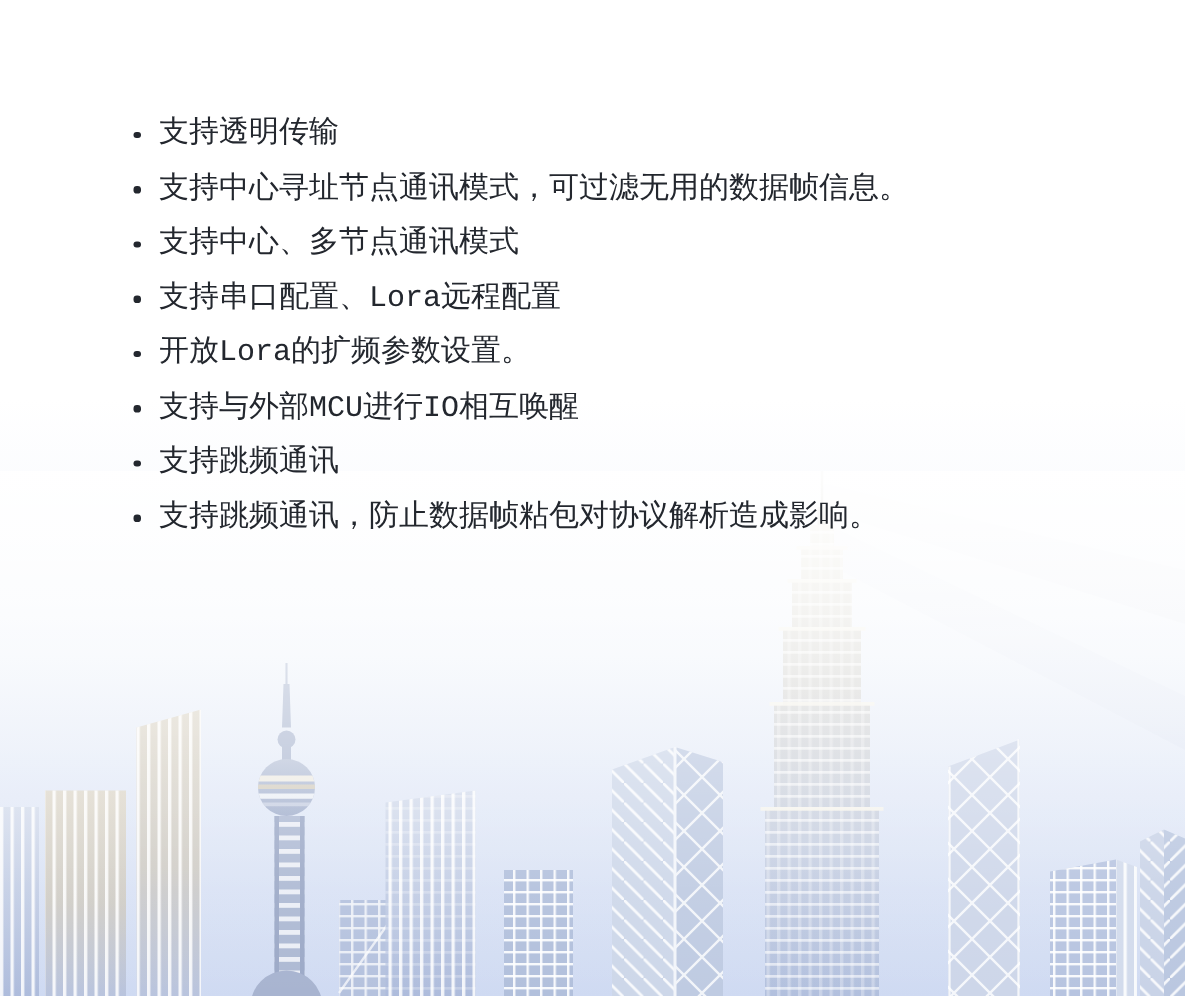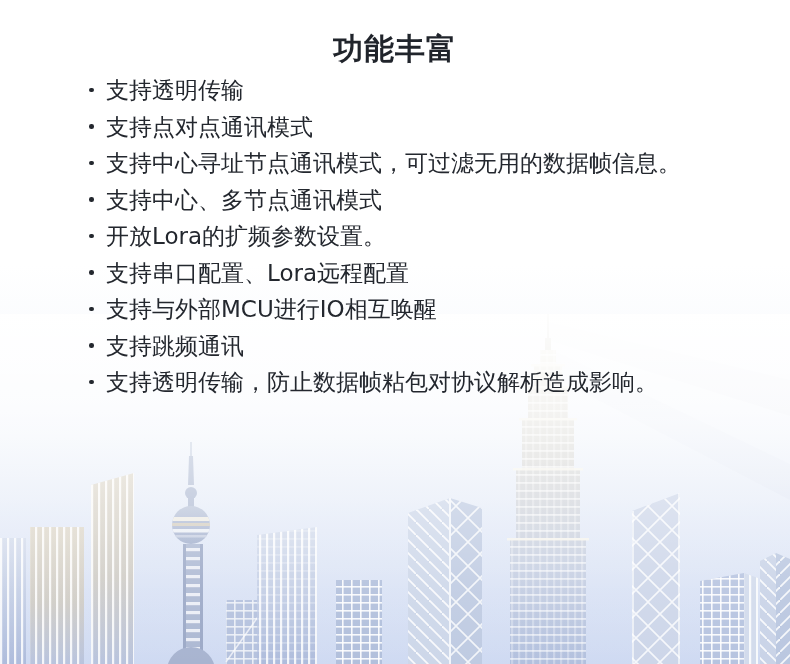--- a/index.html
+++ b/index.html
@@ -24,89 +24,85 @@
     z-index:3;
   }
   ul.features{
     position:absolute;left:89px;top:72px;
     margin:0;padding:0;list-style:none;z-index:2;
   }
   ul.features li{
     position:relative;
     height:36.5px;line-height:36.5px;
     padding-left:17px;
-    font-size:23px;
+    font-size:20px;
     color:var(--text-color,#23272e);
     white-space:nowrap;
+    font-family:Liberation Mono, monospace;
   }
   .dot{
     position:absolute;left:0;top:50%;margin-top:-2.5px;
     width:4.5px;height:4.5px;border-radius:50%;
     background:var(--text-color,#23272e);
     display:block;
   }
   .skyline{
     position:absolute;left:0;bottom:0;z-index:1;
     pointer-events:none;
   }
 </style>
 </head>
 <body>
 
 <div class="page">
 
-  <h1 class="title">功能丰富</h1>
 
   <ul class="features">
 
       <li>
         <span class="dot"></span>
         <span>支持透明传输</span>
       </li>
 
-      <li>
-        <span class="dot"></span>
-        <span>支持点对点通讯模式</span>
-      </li>
 
       <li>
         <span class="dot"></span>
         <span>支持中心寻址节点通讯模式，可过滤无用的数据帧信息。</span>
       </li>
 
       <li>
         <span class="dot"></span>
         <span>支持中心、多节点通讯模式</span>
       </li>
 
       <li>
         <span class="dot"></span>
+        <span>支持串口配置、Lora远程配置</span>
+      </li>
+
+      <li>
+        <span class="dot"></span>
         <span>开放Lora的扩频参数设置。</span>
       </li>
 
-      <li>
-        <span class="dot"></span>
-        <span>支持串口配置、Lora远程配置</span>
-      </li>
-
 
       <li>
         <span class="dot"></span>
         <span>支持与外部MCU进行IO相互唤醒</span>
       </li>
 
       <li>
         <span class="dot"></span>
         <span>支持跳频通讯</span>
       </li>
 
 
       <li>
         <span class="dot"></span>
-        <span>支持透明传输，防止数据帧粘包对协议解析造成影响。</span>
+        <span>支持跳频通讯，防止数据帧粘包对协议解析造成影响。</span>
       </li>
     </ul>
 
   <svg class="skyline" width="790" height="350" viewBox="0 0 790 350" aria-hidden="true">
     <defs>
       <linearGradient id="gBeige" x1="0" y1="0" x2="0" y2="1">
         <stop offset="0" stop-color="#ded8cb"></stop>
           <stop offset="0.55" stop-color="#cfccc6"></stop>
           <stop offset="1" stop-color="#b9c4de"></stop>
       </linearGradient>

